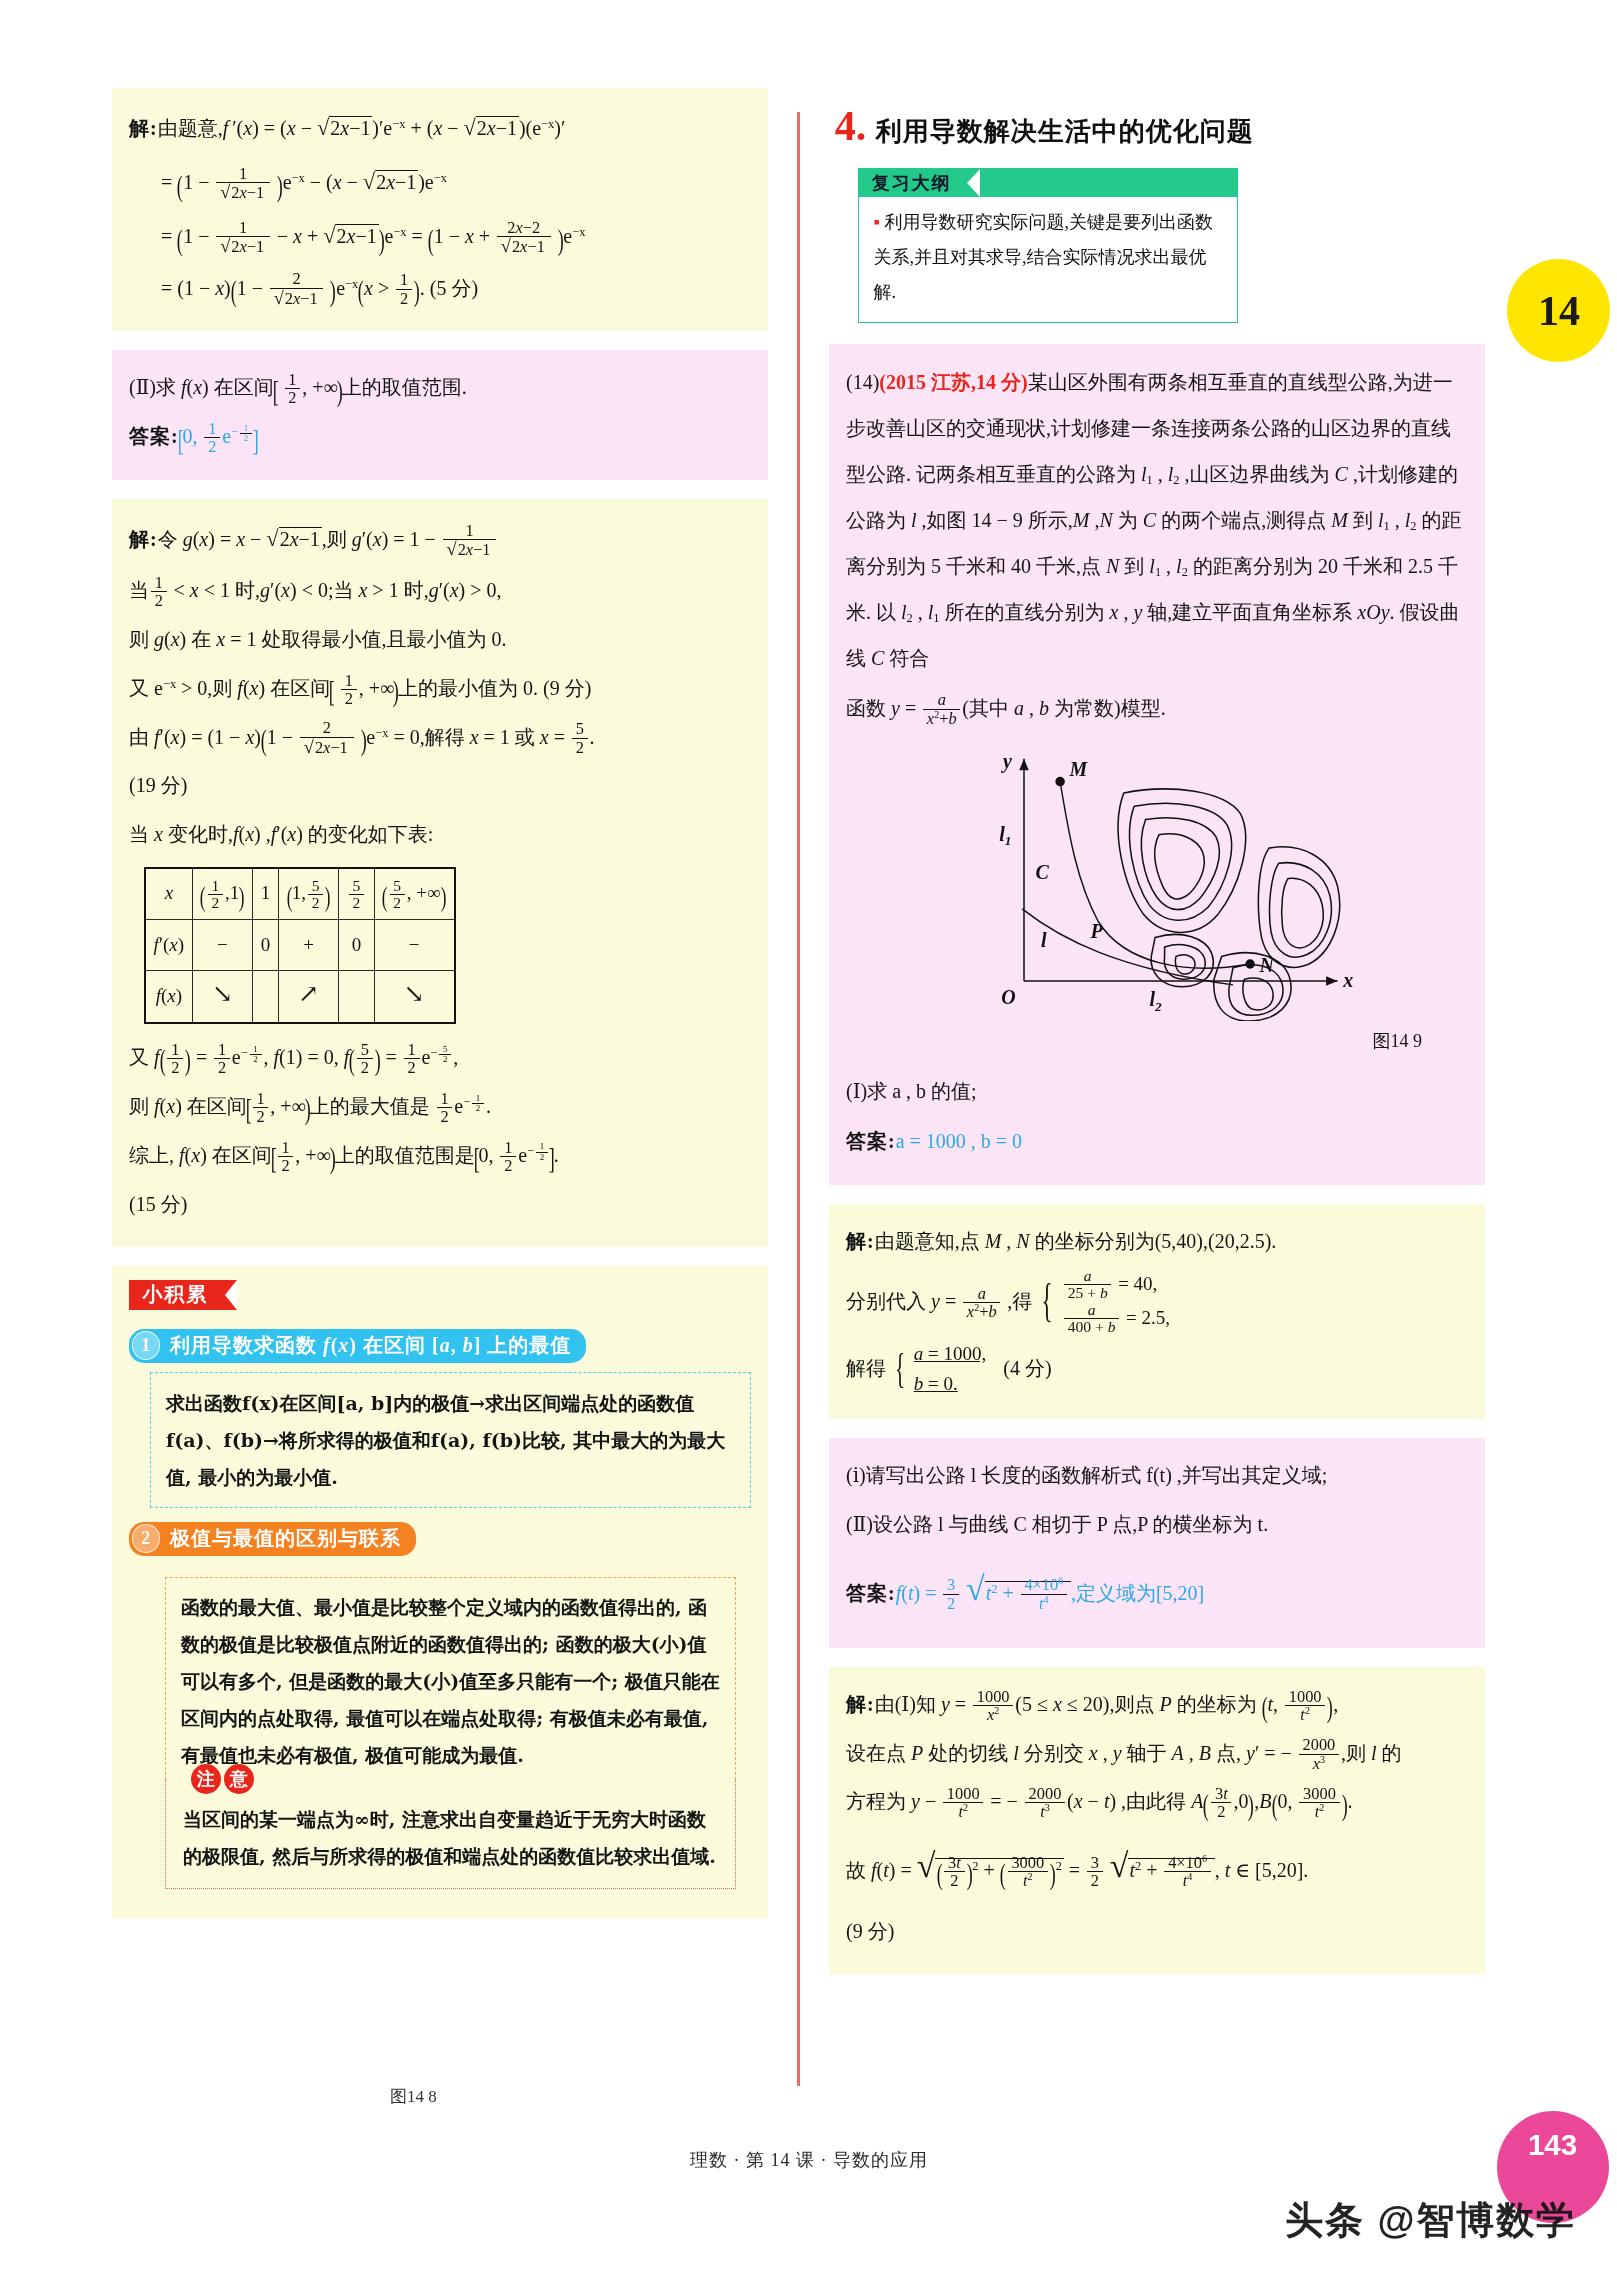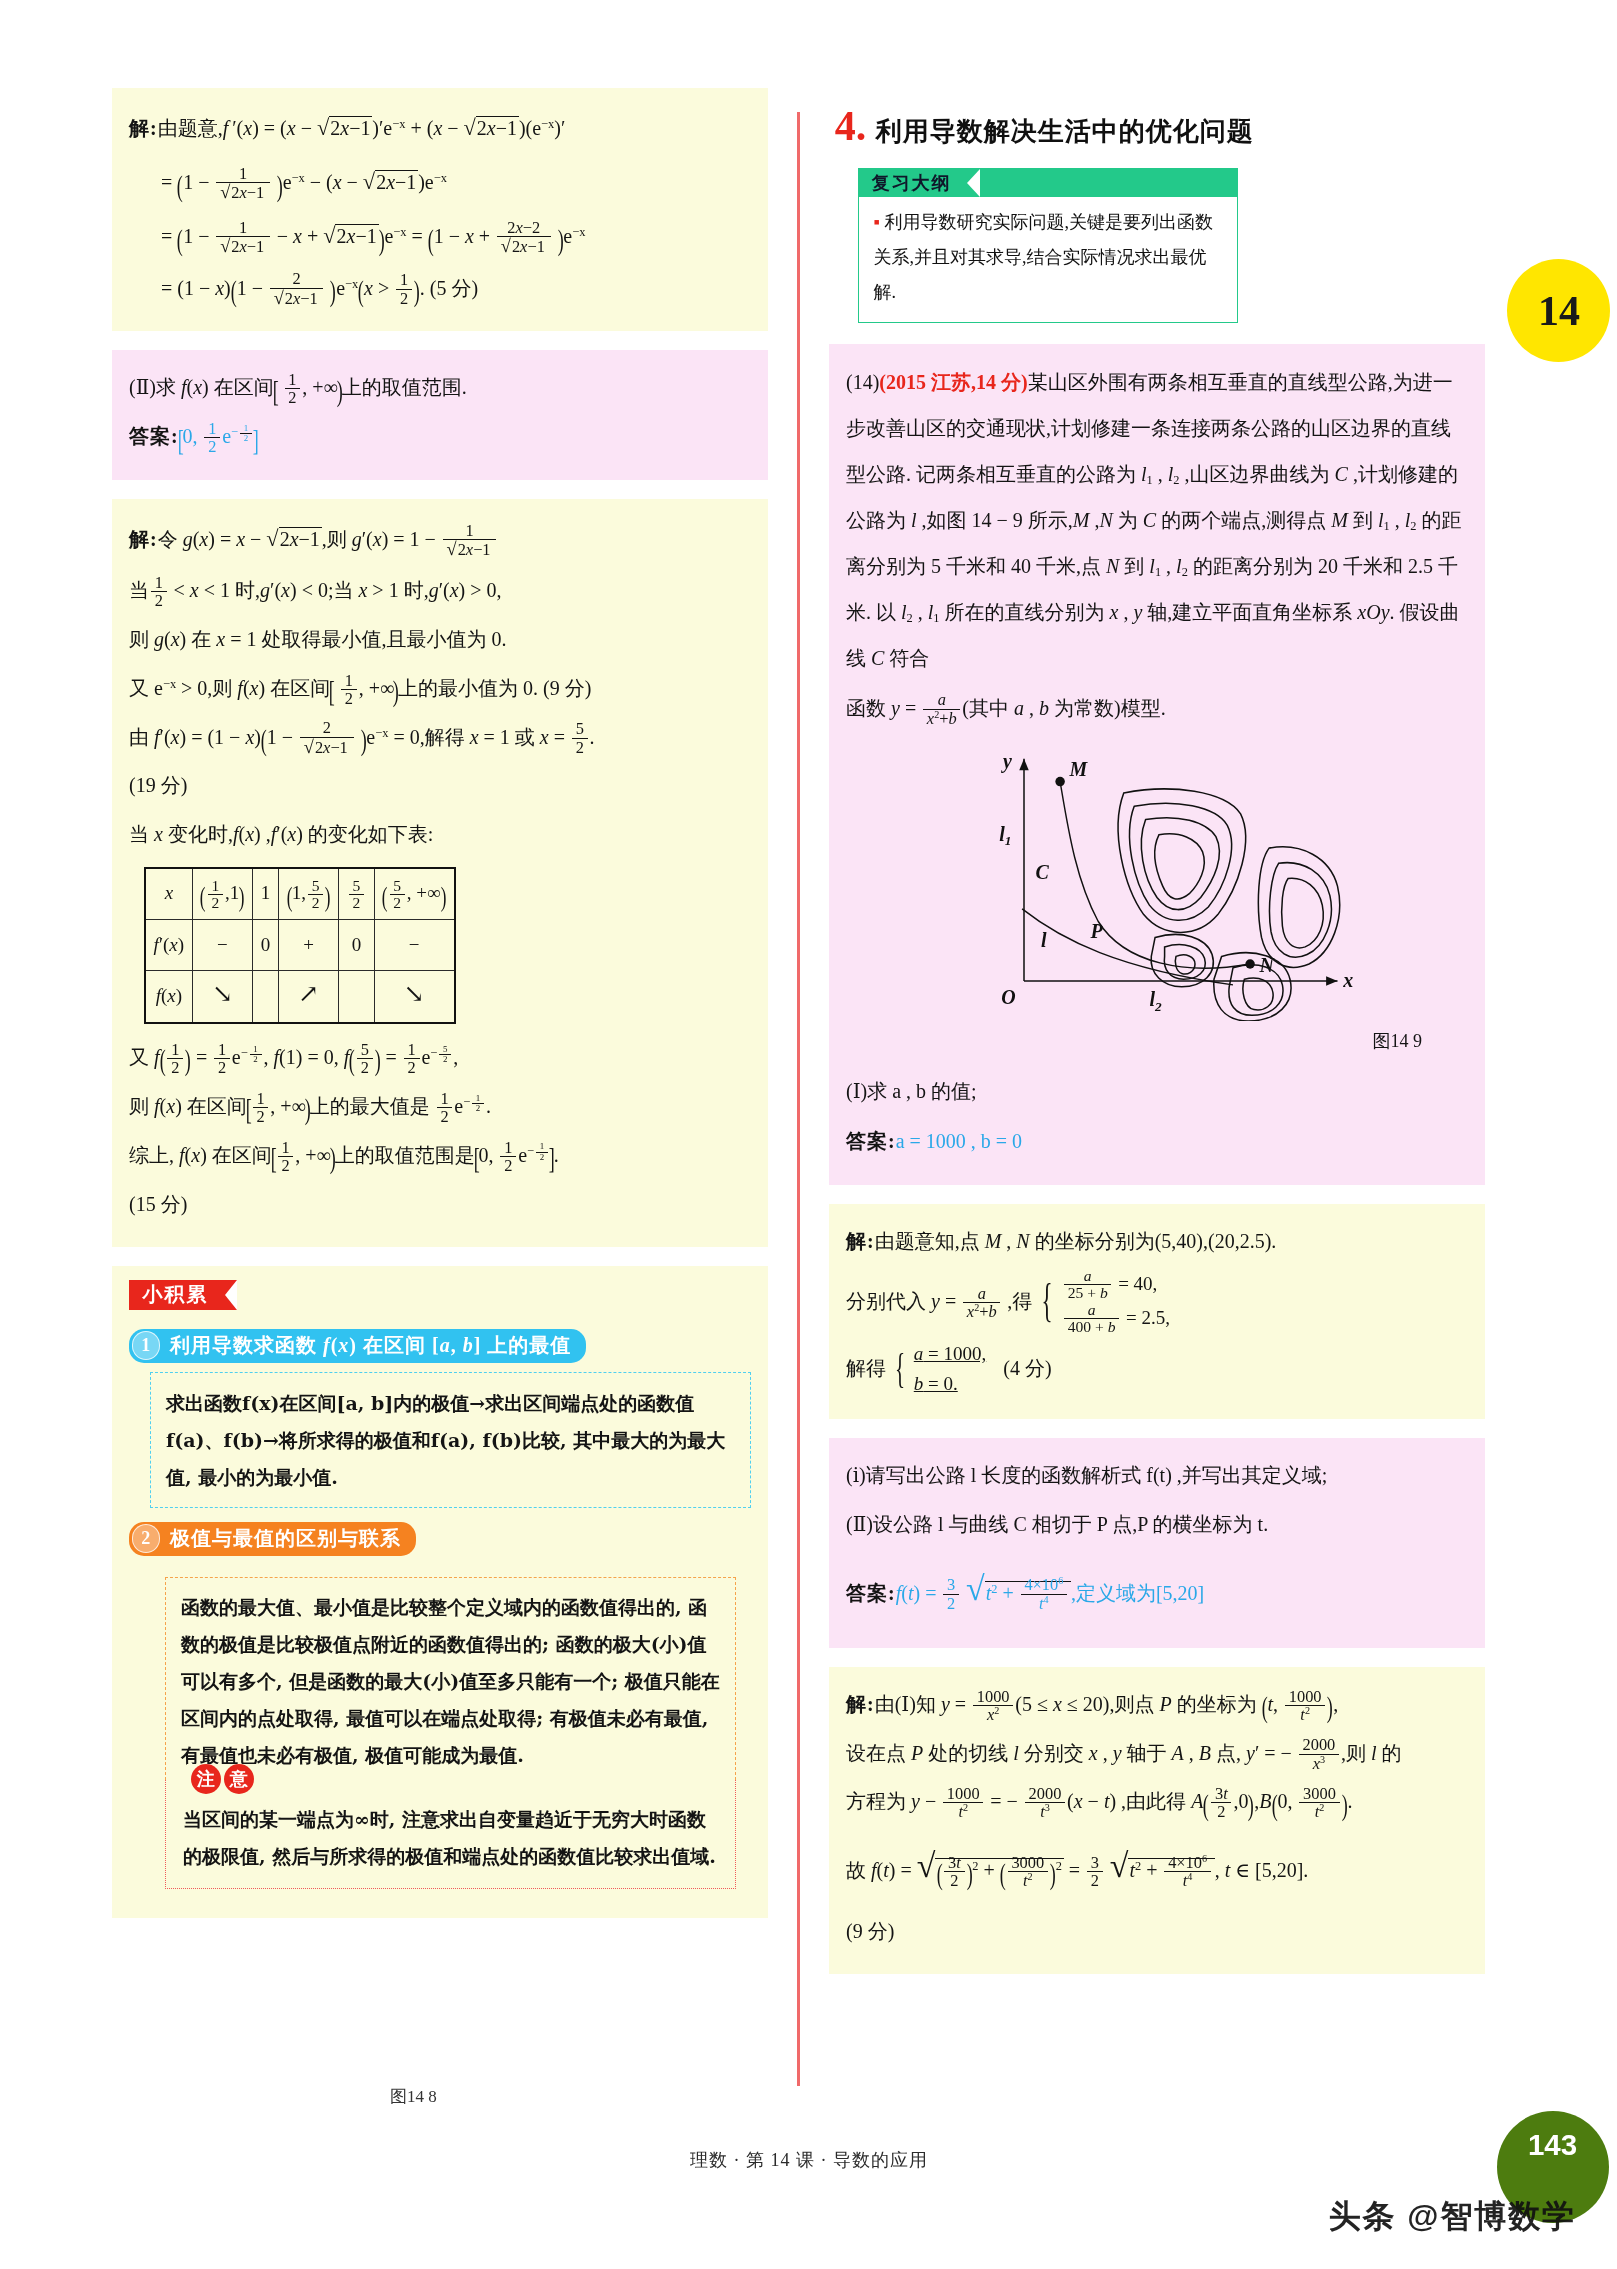--- a/index.html
+++ b/index.html
@@ -140,31 +140,31 @@
   .figure-wrap{display:flex;justify-content:center;margin:5.7px 0 1.9px 0;}
   .fig-cap{text-align:right;font-size:18px;padding-right:46px;margin-top:-1.9px;}
 
   
   .footer-line{
     position:absolute;left:0;right:0;top:2148px;text-align:center;
     font-size:18px;color:#2b2b2b;letter-spacing:1px;
   }
   .pg-badge{
     position:absolute;right:9.5px;top:2111px;width:112px;height:112px;border-radius:50%;
-    background:#4d7c0f;color:#fff;display:flex;align-items:flex-start;justify-content:center;
+    background:#ec4899;color:#fff;display:flex;align-items:flex-start;justify-content:center;
     padding-top:17px;box-sizing:border-box;font-size:29.5px;font-weight:bold;
     font-family:"Liberation Sans",sans-serif;
   }
   .chap-badge{
     position:absolute;right:7.6px;top:259px;width:103px;height:103px;border-radius:50%;
     background:#ffe600;color:#1a1a1a;display:flex;align-items:center;justify-content:center;
     font-size:42px;font-weight:bold;font-family:"Liberation Serif",serif;
   }
   .watermark{
-    position:absolute;right:42px;top:2195px;font-size:32px;font-weight:bold;
+    position:absolute;right:42px;top:2195px;font-size:38px;font-weight:bold;
     color:#111;font-family:"Liberation Sans",sans-serif;letter-spacing:1.9px;opacity:.92;
   }
   .fig148{position:absolute;left:390px;top:2085px;font-size:17px;color:#333;}
 </style>
 </head>
 <body>
 
 <div class="page">
 
   <div class="col-divider"></div>

